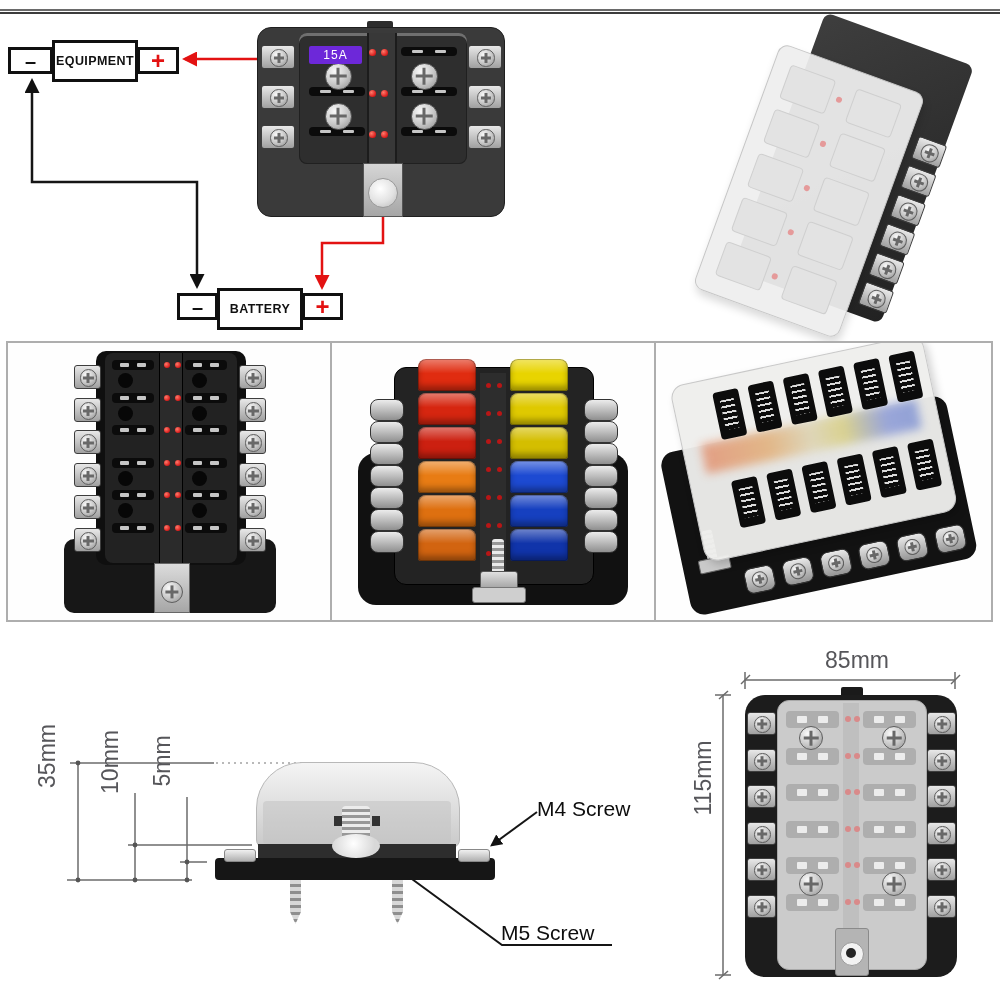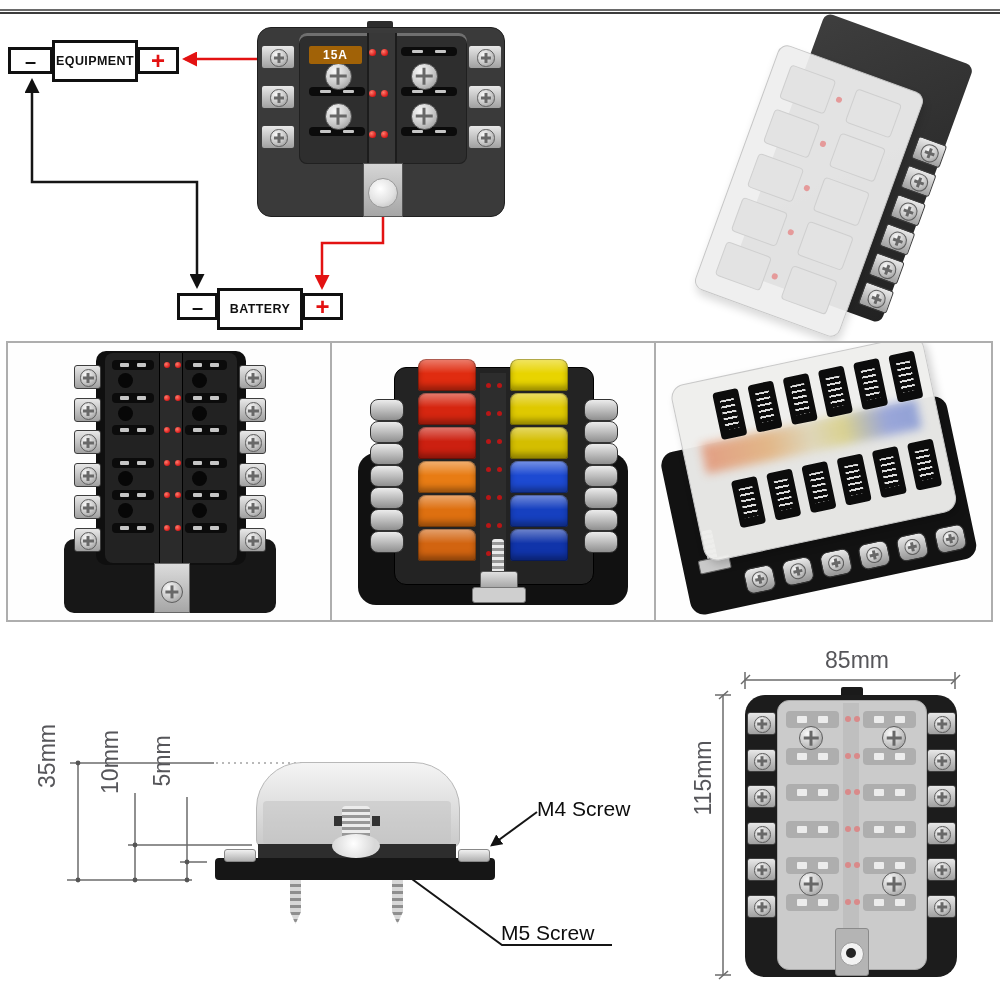--- a/index.html
+++ b/index.html
@@ -24,21 +24,21 @@
   .led{position:absolute;border-radius:50%;}
   .slot{position:absolute;background:#0b0b0b;border-radius:4px;display:flex;
         align-items:center;justify-content:space-evenly;}
   .slot i{display:block;width:20%;height:36%;background:#c6c6c6;border-radius:1px;}
   .slotL{background:#aeaeae;}
   .slotL i{background:#ececec;}
   .dimtext{position:absolute;color:#56565a;font-size:23px;white-space:nowrap;}
   .vrot{transform:translate(-50%,-50%) rotate(-90deg);}
   .hcent{transform:translate(-50%,-50%);}
   .screwlbl{position:absolute;color:#0d0d0d;font-size:21px;white-space:nowrap;}
-  .display{position:absolute;background:#a16207;color:#fff;font-weight:bold;font-size:12px;
+  .display{position:absolute;background:#6d28d9;color:#fff;font-weight:normal;font-size:12px;
            letter-spacing:1px;display:flex;align-items:center;justify-content:center;border-radius:2px;}
   .midrow{position:absolute;left:6px;top:341px;width:987px;height:281px;display:flex;
           border:2px solid #aeaeae;box-sizing:border-box;background:#fefefe;}
   .cell{position:relative;border-right:2px solid #aeaeae;flex:0 0 322px;overflow:hidden;}
   .cell.last{border-right:none;flex:1 1 auto;}
   svg{pointer-events:none;}
 </style>
 </head>
 <body>
 

